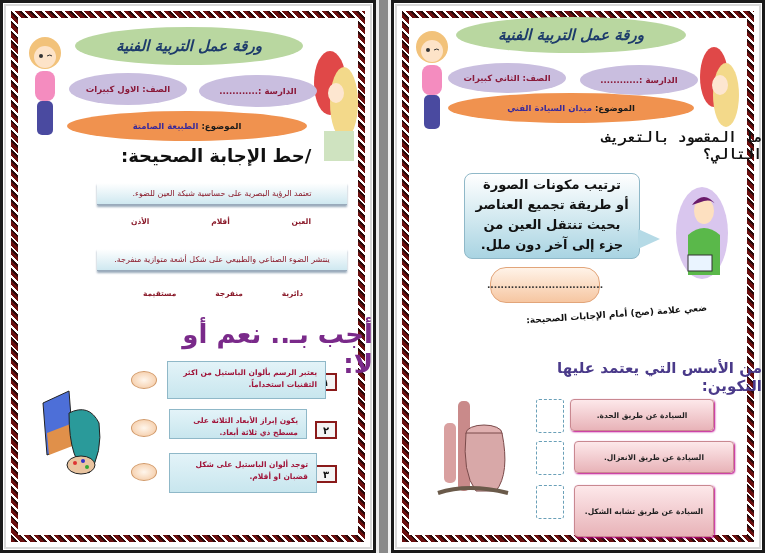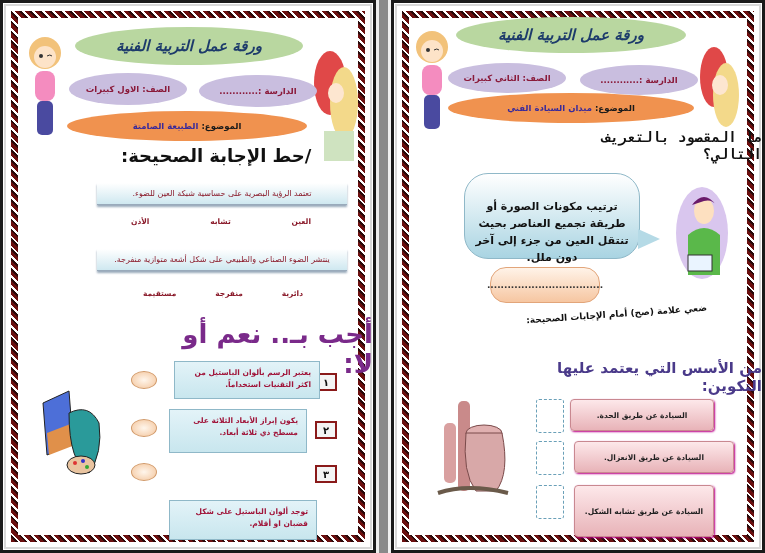--- a/index.html
+++ b/index.html
@@ -74,24 +74,24 @@
   }
   .answer-circle {
     position: absolute; width: 26px; height: 18px; border-radius: 50%;
     background: radial-gradient(#fff6ec, #f3c59c);
     border: 1px solid #d19a6a;
   }
   .speech {
     position: absolute;
     background: linear-gradient(#ffffff, #a9d4e2);
     border: 1px solid #8fb8c8;
-    border-radius: 24px;
+    border-radius: 8px;
     direction: rtl; text-align: center;
-    color: #111; font-weight: bold; font-size: 11px; line-height: 1.55;
-    padding: 24px 10px;
+    color: #111; font-weight: bold; font-size: 13px; line-height: 1.55;
+    padding: 1px 10px;
   }
   .speech-tail {
     position: absolute; width: 0; height: 0;
     border-left: 22px solid #b5dae6;
     border-top: 10px solid transparent;
     border-bottom: 10px solid transparent;
   }
   .pill {
     position: absolute; border-radius: 16px;
     background: linear-gradient(#fff3e8, #f6c6a1);
@@ -141,21 +141,21 @@
   <div class="ellipse purple-oval" style="left:196px;top:72px;width:118px;height:32px;">الدارسة :............</div>
   <div class="ellipse orange-oval" style="left:64px;top:108px;width:240px;height:30px;">
     <span>الموضوع:</span>&nbsp;<span class="topic">الطبيعة الصامتة</span>
   </div>
 
   <div class="heading" style="left:118px;top:142px;font-size:18px;">/حط الإجابة الصحيحة:</div>
 
   <div class="banner" style="left:94px;top:180px;width:250px;height:22px;">تعتمد الرؤية البصرية على حساسية شبكة العين للضوء.</div>
   <div class="option-row" style="left:128px;top:214px;width:180px;">
     <span>العين</span>
-    <span>تشابه</span>
+    <span>أقلام</span>
     <span>الأذن</span>
   </div>
 
   <div class="banner" style="left:94px;top:246px;width:250px;height:22px;">ينتشر الضوء الصناعي والطبيعي على شكل أشعة متوازية منفرجة.</div>
   <div class="option-row" style="left:140px;top:286px;width:160px;">
     <span>دائرية</span>
     <span>منفرجة</span>
     <span>مستقيمة</span>
   </div>
 
@@ -167,29 +167,29 @@
     <polygon points="4,20 30,8 34,60 8,72" fill="#4d6fd8" stroke="#222"></polygon>
     <polygon points="8,50 34,40 36,62 10,72" fill="#e0904a"></polygon>
     <path d="M30 30 q20 -10 30 10 q4 30 -10 50 q-20 -10 -20 -60z" fill="#2a9a9a" stroke="#222"></path>
     <ellipse cx="42" cy="82" rx="14" ry="9" fill="#e9c4a0" stroke="#222"></ellipse>
     <circle cx="36" cy="80" r="2" fill="#d33"></circle>
       <circle cx="44" cy="78" r="2" fill="#33c"></circle>
       <circle cx="48" cy="84" r="2" fill="#3a3"></circle>
   </svg>
 
   <div class="num-badge" style="left:312px;top:370px;">١</div>
-  <div class="q-box" style="left:171px;top:358px;width:146px;height:38px;">يعتبر الرسم بألوان الباستيل من اكثر التقنيات استخداماً.</div>
+  <div class="q-box" style="left:164px;top:358px;width:159px;height:38px;">يعتبر الرسم بألوان الباستيل من اكثر التقنيات استخداماً.</div>
   <div class="answer-circle" style="left:128px;top:368px;"></div>
 
   <div class="num-badge" style="left:312px;top:418px;">٢</div>
-  <div class="q-box" style="left:166px;top:406px;width:138px;height:44px;">يكون إبراز الأبعاد الثلاثة على مسطح ذي ثلاثة أبعاد.</div>
+  <div class="q-box" style="left:166px;top:406px;width:138px;height:30px;">يكون إبراز الأبعاد الثلاثة على مسطح ذي ثلاثة أبعاد.</div>
   <div class="answer-circle" style="left:128px;top:416px;"></div>
 
   <div class="num-badge" style="left:312px;top:462px;">٣</div>
-  <div class="q-box" style="left:166px;top:450px;width:148px;height:40px;margin-top:47px;">توجد ألوان الباستيل على شكل قضبان او أقلام.</div>
+  <div class="q-box" style="left:166px;top:450px;width:148px;height:40px;">توجد ألوان الباستيل على شكل قضبان او أقلام.</div>
   <div class="answer-circle" style="left:128px;top:460px;"></div>
 </div>
 
 <div class="gutter"></div>
 
 <div class="page right">
   <div class="frame"></div>
 
   <svg class="char" style="left:18px;top:22px" width="40" height="110">
     <circle cx="20" cy="22" r="16" fill="#f2c27a"></circle>

